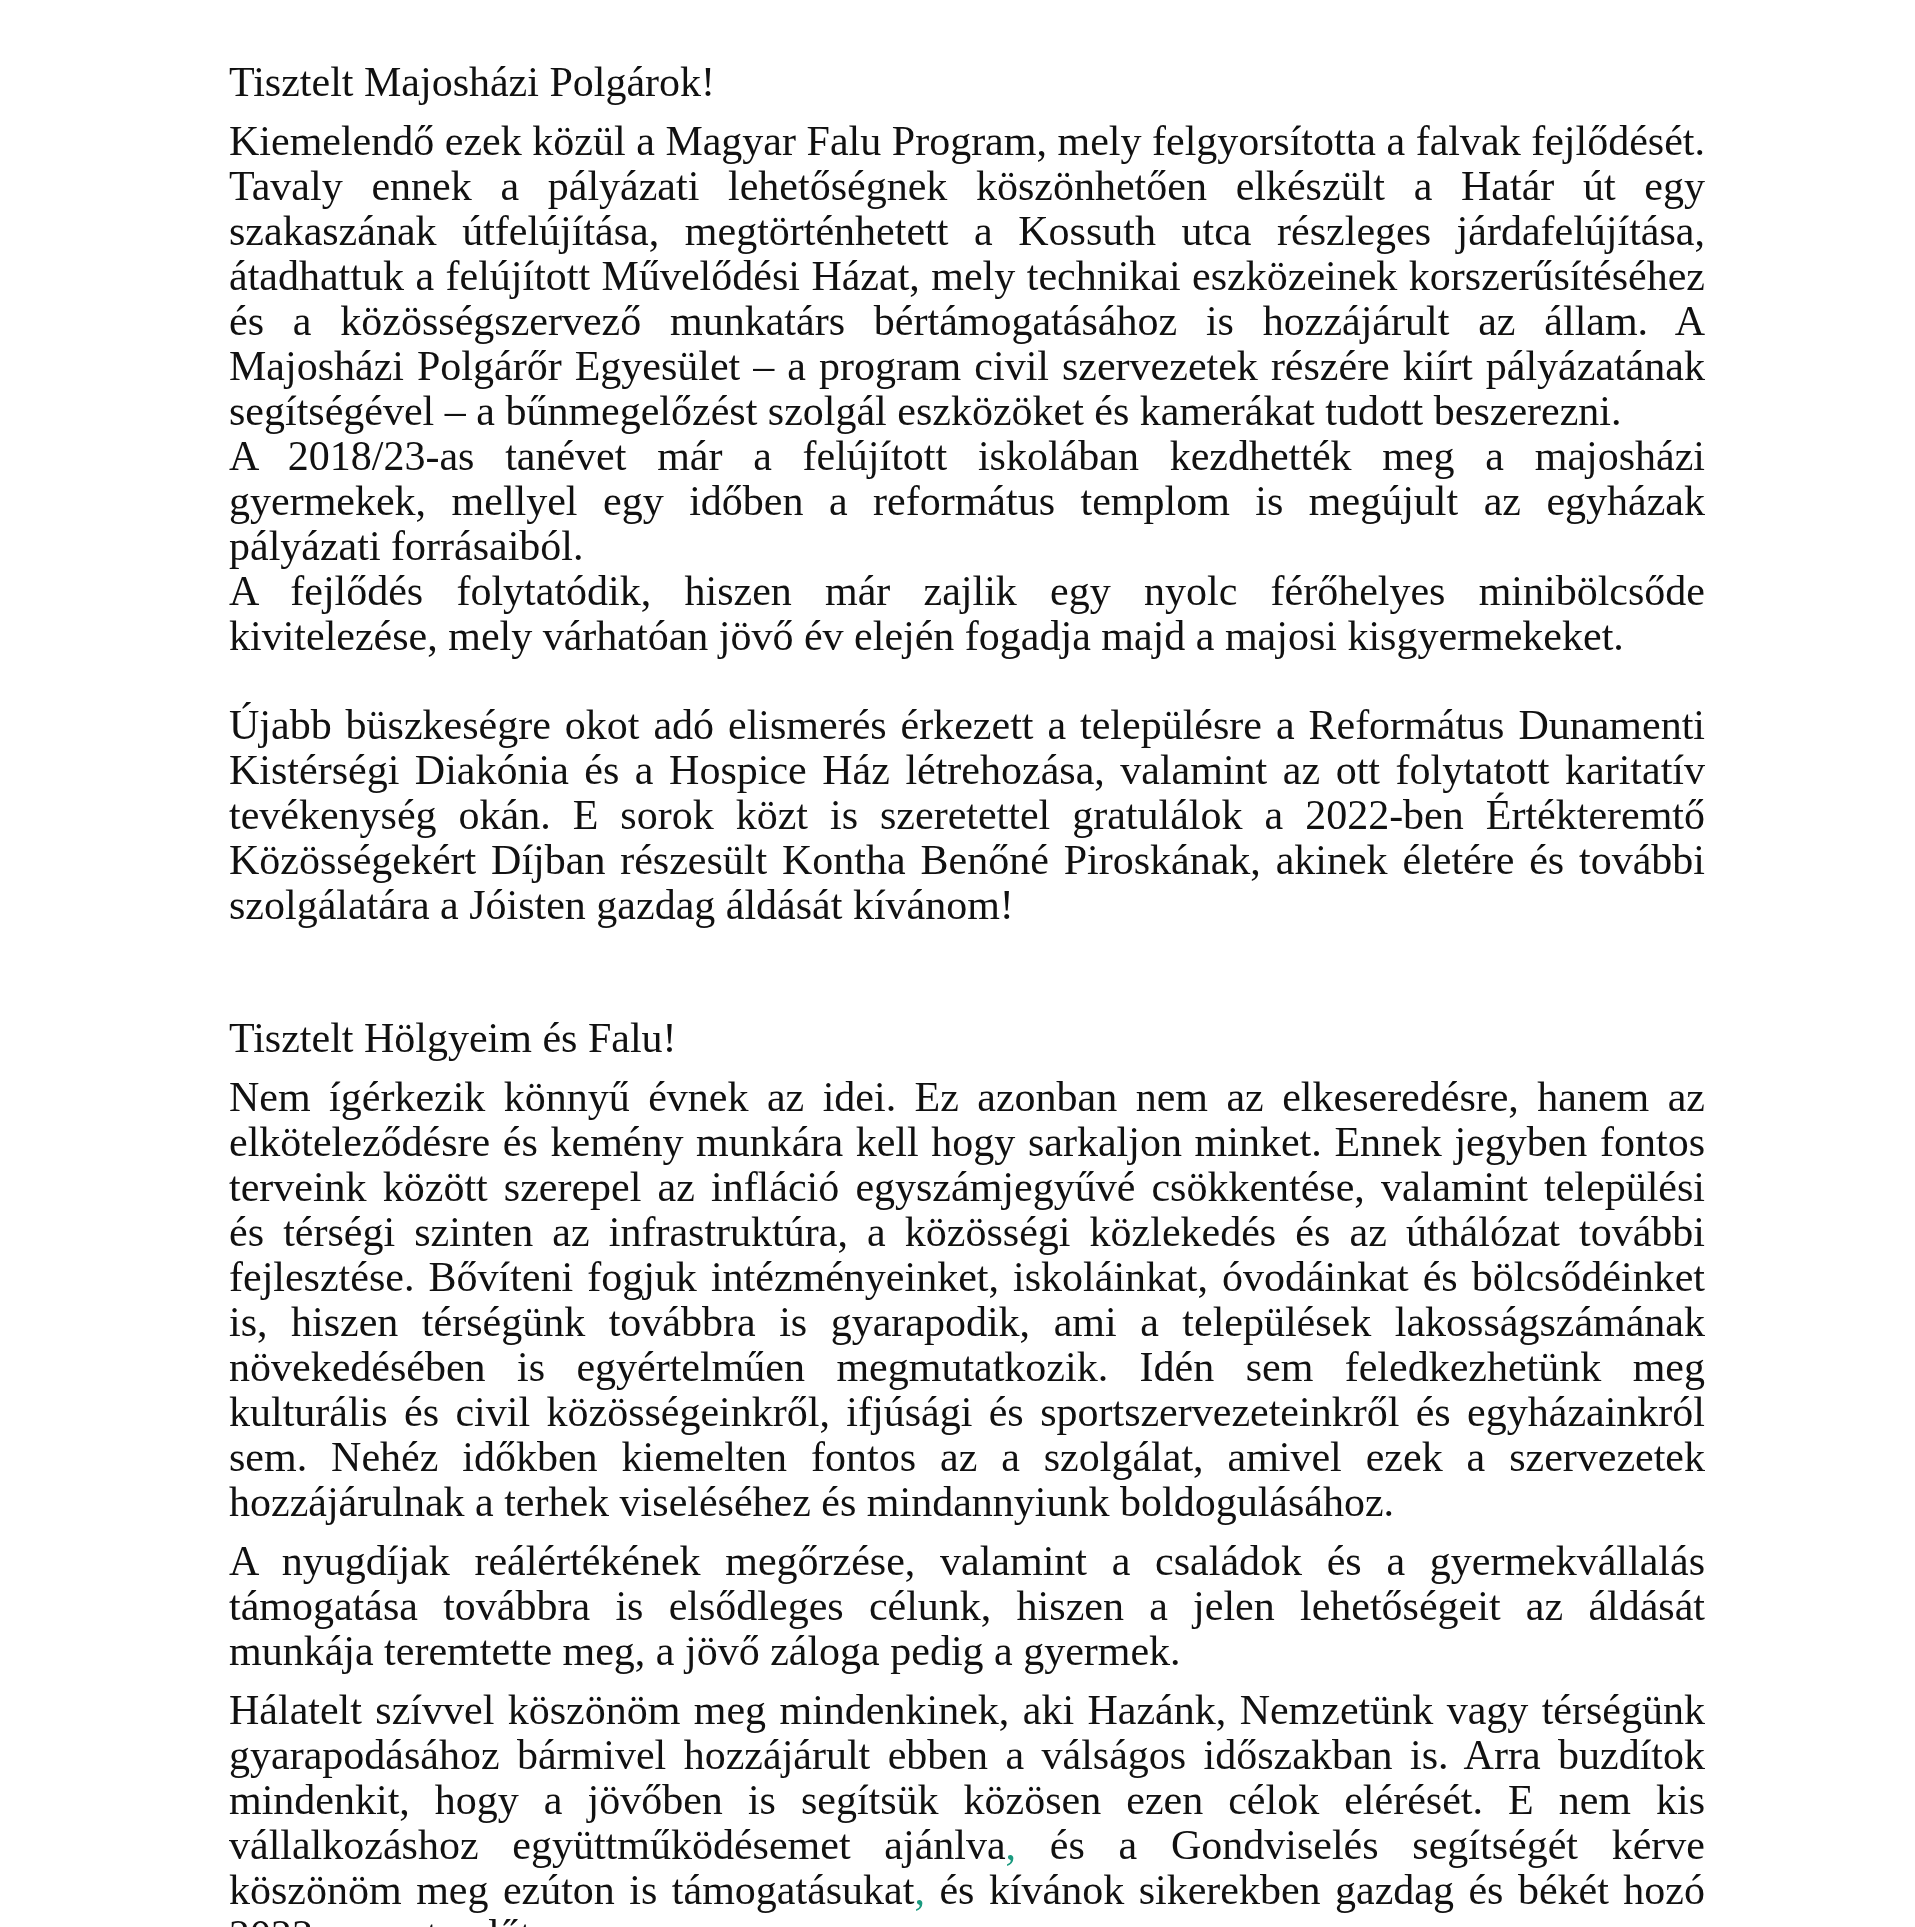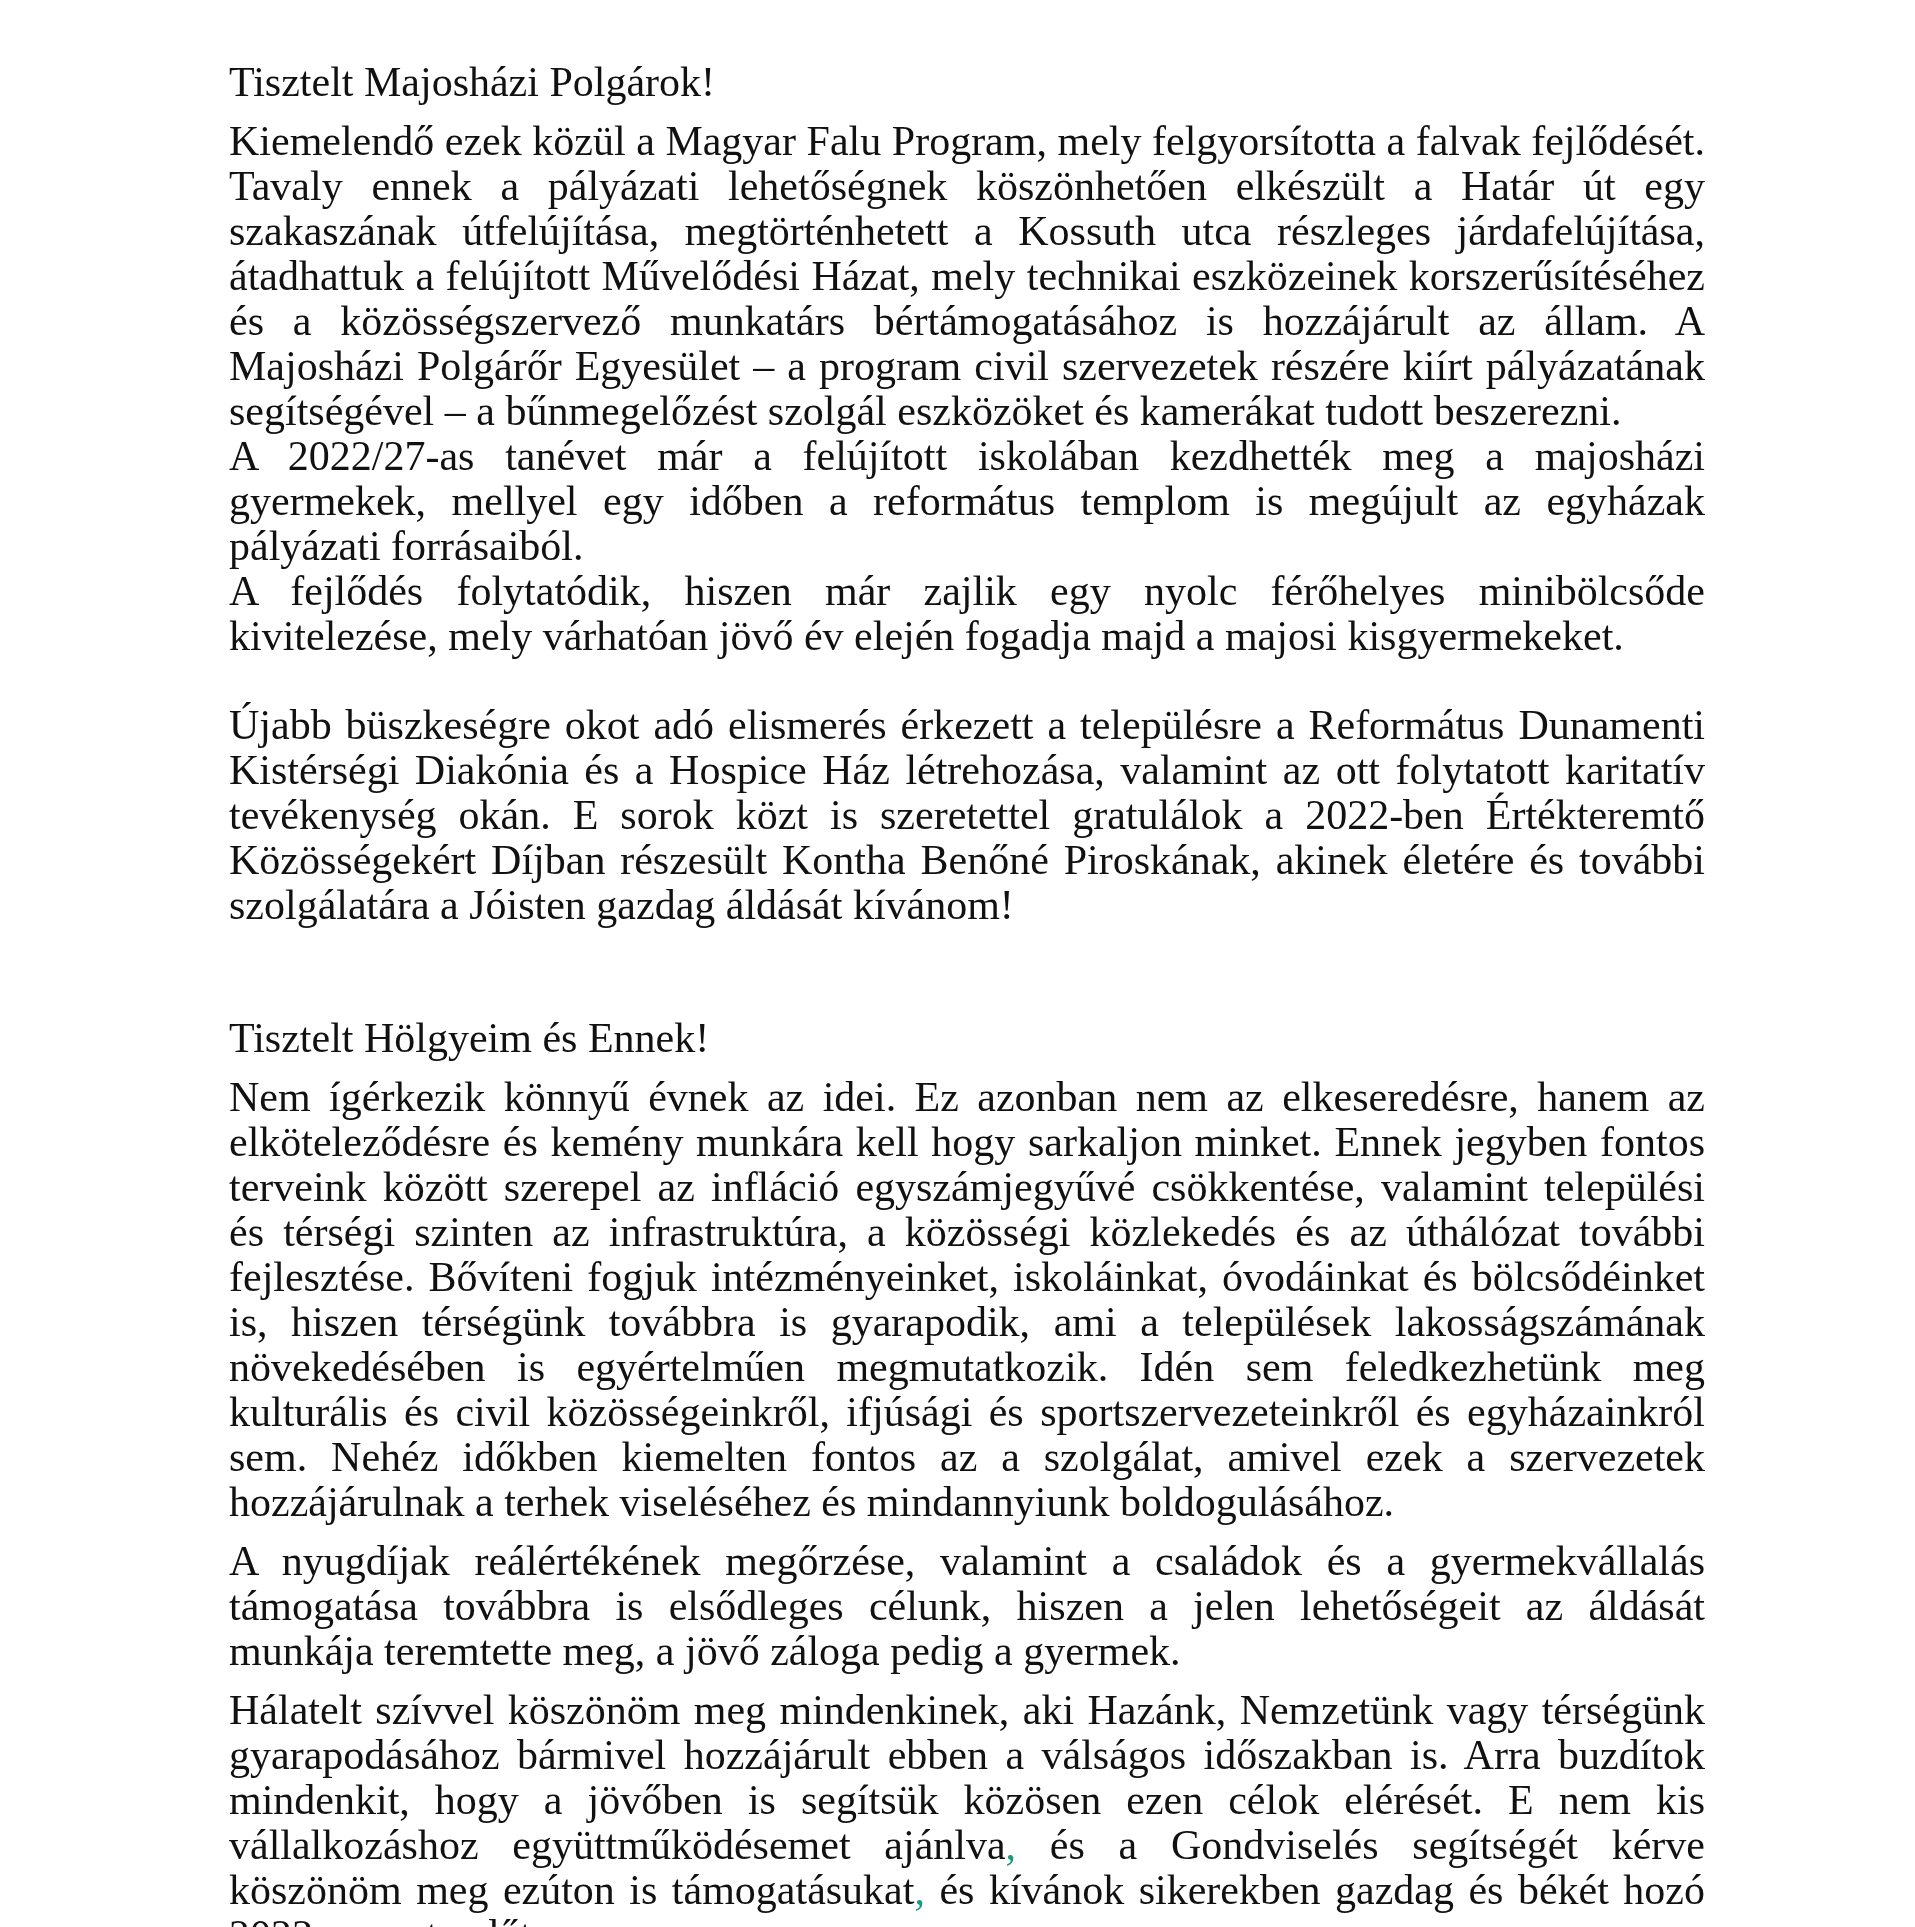--- a/index.html
+++ b/index.html
@@ -42,31 +42,31 @@
   </style>
 </head>
 <body>
 
 <div class="page">
 
   <p class="greeting">Tisztelt Majosházi Polgárok!</p>
 
   <div class="para">
     <span class="line">Kiemelendő ezek közül a Magyar Falu Program, mely felgyorsította a falvak fejlődését. Tavaly ennek a pályázati lehetőségnek köszönhetően elkészült a Határ út egy szakaszának útfelújítása, megtörténhetett a Kossuth utca részleges járdafelújítása, átadhattuk a felújított Művelődési Házat, mely technikai eszközeinek korszerűsítéséhez és a közösségszervező munkatárs bértámogatásához is hozzájárult az állam. A Majosházi Polgárőr Egyesület – a program civil szervezetek részére kiírt pályázatának segítségével – a bűnmegelőzést szolgál eszközöket és kamerákat tudott beszerezni.</span>
-    <span class="line">A 2022/27-as tanévet már a felújított iskolában kezdhették meg a majosházi gyermekek, mellyel egy időben a református templom is megújult az egyházak pályázati forrásaiból.</span>
+    <span class="line">A 2018/23-as tanévet már a felújított iskolában kezdhették meg a majosházi gyermekek, mellyel egy időben a református templom is megújult az egyházak pályázati forrásaiból.</span>
     <span class="line">A fejlődés folytatódik, hiszen már zajlik egy nyolc férőhelyes minibölcsőde kivitelezése, mely várhatóan jövő év elején fogadja majd a majosi kisgyermekeket.</span>
   </div>
 
   <div class="gap-md"></div>
 
   <p class="para">Újabb büszkeségre okot adó elismerés érkezett a településre a Református Dunamenti Kistérségi Diakónia és a Hospice Ház létrehozása, valamint az ott folytatott karitatív tevékenység okán. E sorok közt is szeretettel gratulálok a 2022-ben Értékteremtő Közösségekért Díjban részesült Kontha Benőné Piroskának, akinek életére és további szolgálatára a Jóisten gazdag áldását kívánom!</p>
 
   <div class="gap-lg"></div>
 
-  <p class="greeting">Tisztelt Hölgyeim és Ennek!</p>
+  <p class="greeting">Tisztelt Hölgyeim és Falu!</p>
 
   <p class="para">Nem ígérkezik könnyű évnek az idei. Ez azonban nem az elkeseredésre, hanem az elköteleződésre és kemény munkára kell hogy sarkaljon minket. Ennek jegyben fontos terveink között szerepel az infláció egyszámjegyűvé csökkentése, valamint települési és térségi szinten az infrastruktúra, a közösségi közlekedés és az úthálózat további fejlesztése. Bővíteni fogjuk intézményeinket, iskoláinkat, óvodáinkat és bölcsődéinket is, hiszen térségünk továbbra is gyarapodik, ami a települések lakosságszámának növekedésében is egyértelműen megmutatkozik. Idén sem feledkezhetünk meg kulturális és civil közösségeinkről, ifjúsági és sportszervezeteinkről és egyházainkról sem. Nehéz időkben kiemelten fontos az a szolgálat, amivel ezek a szervezetek hozzájárulnak a terhek viseléséhez és mindannyiunk boldogulásához.</p>
 
   <div class="gap-sm"></div>
 
   <p class="para">A nyugdíjak reálértékének megőrzése, valamint a családok és a gyermekvállalás támogatása továbbra is elsődleges célunk, hiszen a jelen lehetőségeit az áldását munkája teremtette meg, a jövő záloga pedig a gyermek.</p>
 
   <div class="gap-sm"></div>
 
   <p class="para"><span>Hálatelt szívvel köszönöm meg mindenkinek, aki Hazánk, Nemzetünk vagy térségünk gyarapodásához bármivel hozzájárult ebben a válságos időszakban is. Arra buzdítok mindenkit, hogy a jövőben is segítsük közösen ezen célok elérését. E nem kis vállalkozáshoz együttműködésemet ajánlva</span><span class="teal">,</span><span> és a Gondviselés segítségét kérve köszönöm meg ezúton is támogatásukat</span><span class="teal">,</span><span> és kívánok sikerekben gazdag és békét hozó 2023-as esztendőt.</span></p>

